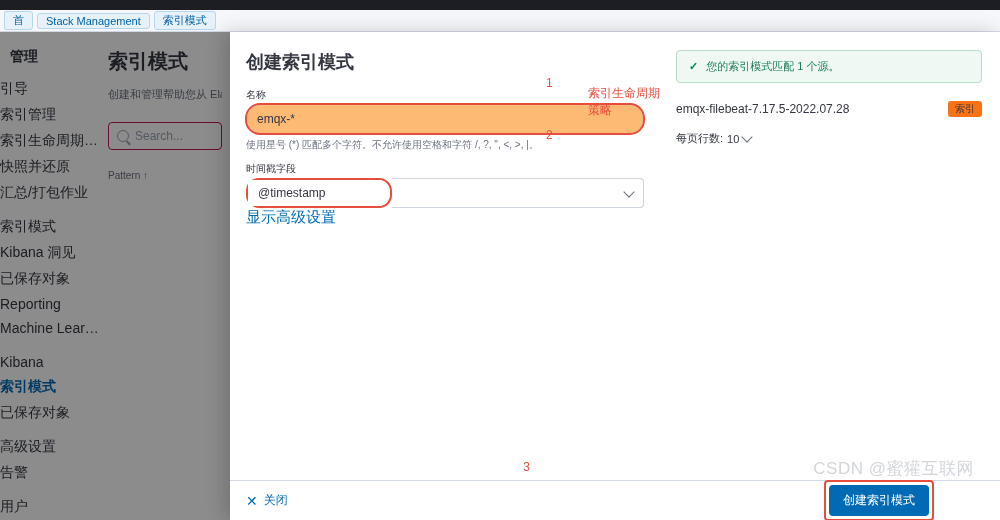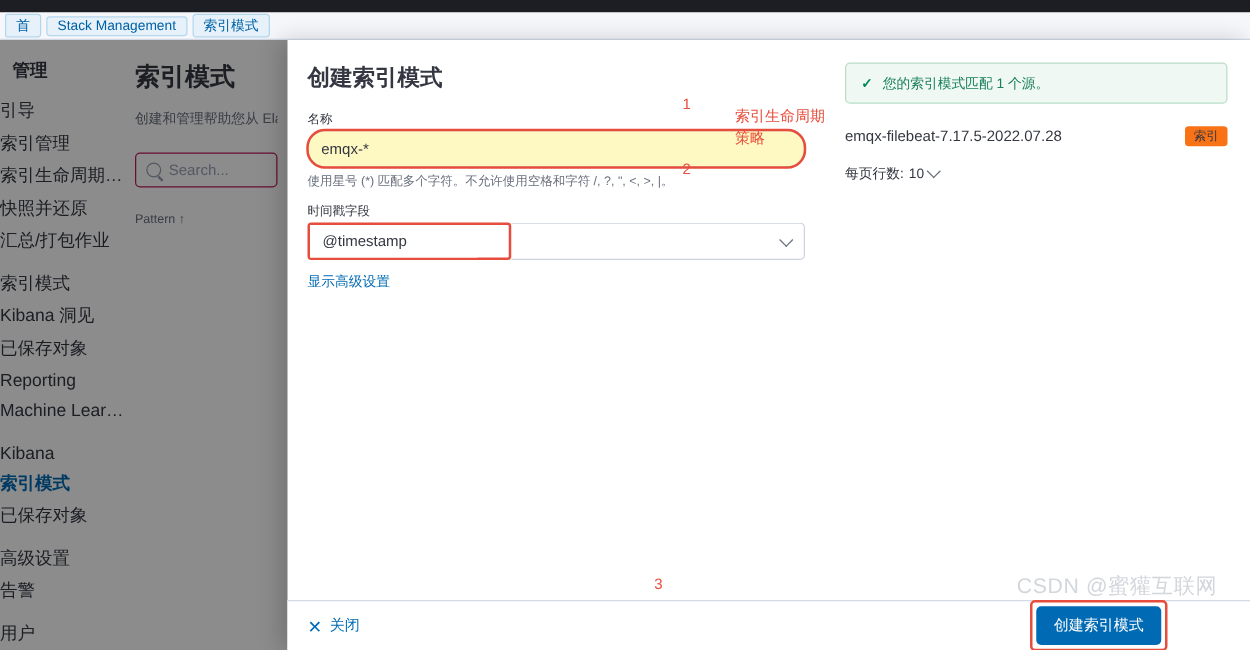--- a/index.html
+++ b/index.html
@@ -18,29 +18,29 @@
     .content-left { width: 130px; padding: 16px 8px; background: #fff; position: relative; }
     .page-h1 { font-size: 20px; font-weight: 700; margin-bottom: 12px; }
     .page-desc { font-size: 11px; color: #69707d; margin-bottom: 20px; white-space: nowrap; overflow: hidden; }
     .search-field { border: 1px solid #be185d; border-radius: 4px; padding: 6px 8px; display: flex; align-items: center; gap: 6px; color: #98a2b3; font-size: 12px; margin-bottom: 20px; }
     .table-hdr { font-size: 10px; color: #69707d; }
     .flyout { position: absolute; top: 0; right: 0; bottom: 0; width: 770px; background: #fff; z-index: 10; box-shadow: -6px 0 18px rgba(0,0,0,0.18); display: flex; }
     .fly-left { flex: 1; padding: 18px 16px 50px 16px; position: relative; }
     .fly-right { width: 340px; padding: 18px 18px 0 16px; }
     .fly-title { font-size: 18px; font-weight: 700; margin-bottom: 14px; }
     .form-label { font-size: 10px; color: #343741; margin-bottom: 2px; }
-    .input-box { border: 1px solid #cdd3df; border-radius: 14px; padding: 7px 10px; font-size: 12px; width: 100%; color: #343741; background: #fef9c3; }
+    .input-box { border: 1px solid #cdd3df; border-radius: 14px; padding: 7px 10px; font-size: 12px; width: 100%; color: #343741; background: #fdba74; }
     .highlight-red { outline: 2px solid #e74d3c; outline-offset: -1px; }
     .help-text { font-size: 10px; color: #69707d; margin-top: 4px; margin-bottom: 10px; }
     .sel-highlight { border: 2px solid #e74d3c; border-radius: 3px; padding: 0; }
     .sel-highlight .inner-sel { padding: 6px 10px; font-size: 12px; width: 134px; background: #fff; display: inline-block; }
     .row-2 { display: flex; width: 100%; }
-    .row-2 .sel-left { width: 163px; }
+    .row-2 .sel-left { width: 146px; border-radius: 13px; }
     .row-2 .sel-right { flex: 1; border: 1px solid #cdd3df; border-left: none; border-radius: 0 4px 4px 0; display: flex; align-items: center; justify-content: flex-end; padding-right: 10px; }
-    .adv-link { color: #006bb4; font-size: 11px; margin-top: 10px; display: inline-block; cursor: pointer; }
+    .adv-link { color: #006bb4; font-size: 15px; display: inline-block; cursor: pointer; }
     .fly-footer { position: absolute; bottom: 0; left: 0; right: 0; height: 40px; border-top: 1px solid #d3dae6; display: flex; align-items: center; justify-content: space-between; padding: 0 16px; z-index: 20; background: #fff; }
     .close-link { color: #006bb4; font-size: 12px; display: flex; align-items: center; gap: 6px; cursor: pointer; }
     .primary-btn { background: #006bb4; color: #fff; border: none; border-radius: 4px; padding: 7px 14px; font-size: 12px; cursor: pointer; }
     .btn-red-wrap { border: 2px solid #e74d3c; border-radius: 4px; padding: 3px; position: relative; margin-right: 50px; }
     .success-banner { background: #f0f8f4; border: 1px solid #b9ddc7; border-radius: 4px; padding: 8px 12px; font-size: 11px; color: #1a7f5a; display: flex; align-items: center; gap: 8px; margin-bottom: 14px; }
     .match-item { display: flex; justify-content: space-between; align-items: center; padding: 4px 0; font-size: 12px; }
     .badge { background: #f97316; color: #343741; padding: 1px 7px; border-radius: 3px; font-size: 10px; }
     .rows-per { font-size: 11px; color: #343741; margin-top: 10px; display: flex; align-items: center; gap: 4px; }
     .anno { color: #e74d3c; font-size: 12px; position: absolute; }
     .watermark { position: absolute; right: 26px; bottom: 40px; color: #d3d6db; font-size: 17px; z-index: 30; font-weight: 400; letter-spacing: 0.5px; }

